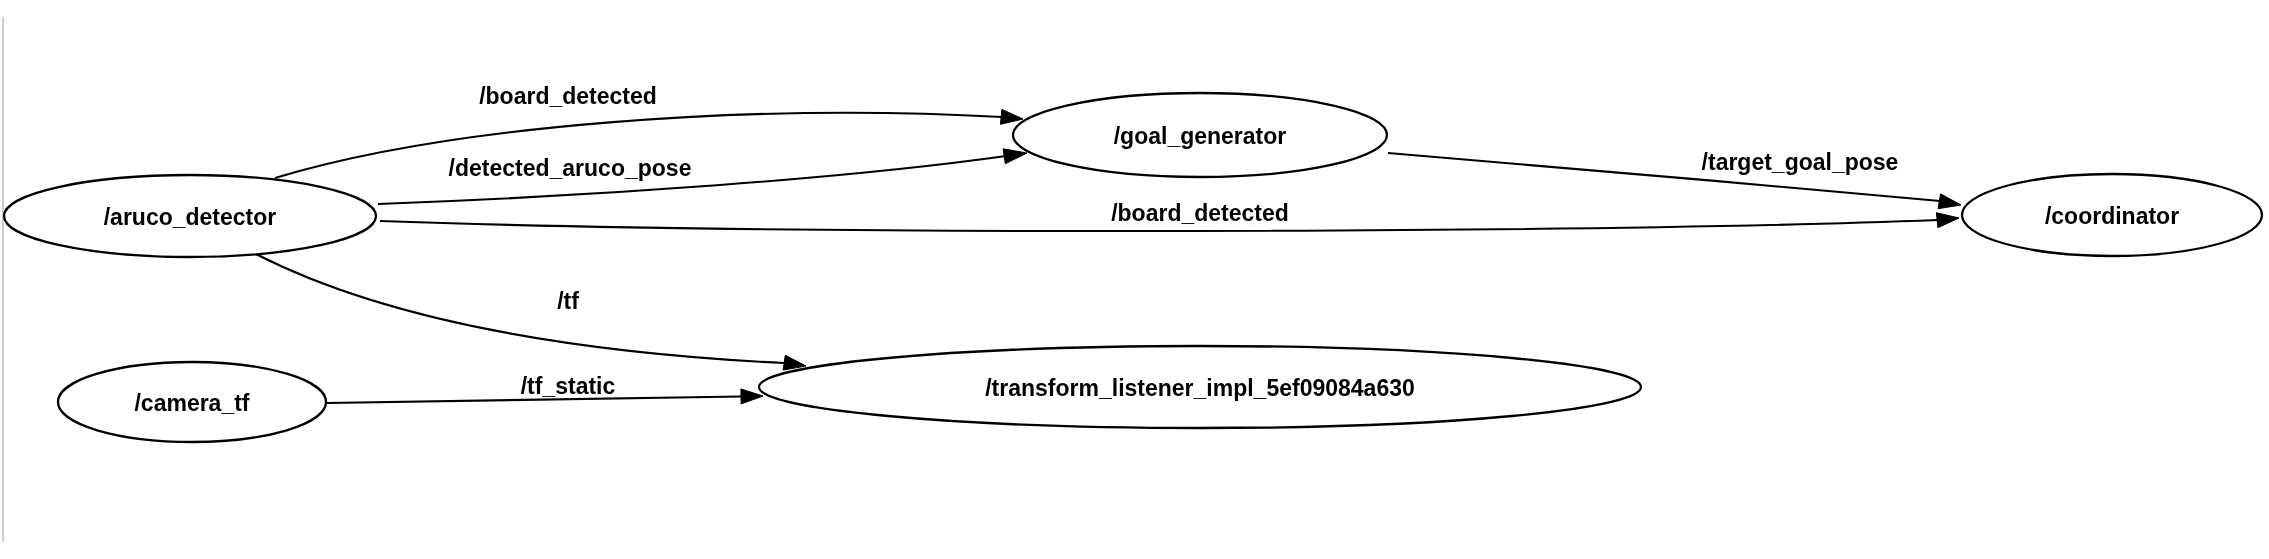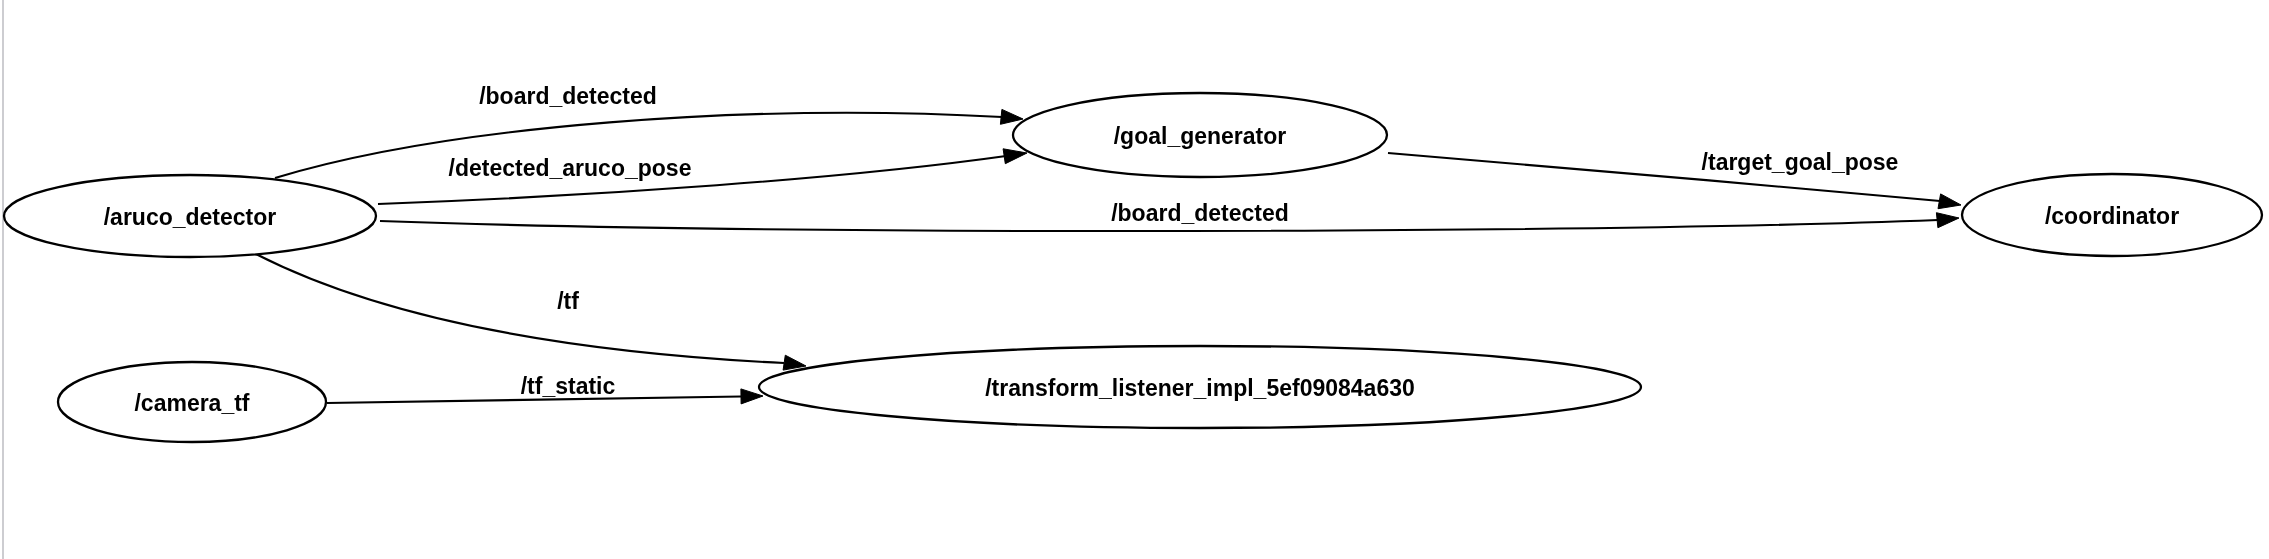--- a/index.html
+++ b/index.html
@@ -6,20 +6,21 @@
     margin: 0;
     padding: 0;
     background: #ffffff;
   }
   .graph-viewport {
     position: relative;
     width: 2269px;
     height: 559px;
     background: #ffffff;
     overflow: hidden;
+    border-radius: 30px;
   }
   svg {
     display: block;
     font-family: "Liberation Sans", "DejaVu Sans", sans-serif;
   }
   .node-shape {
     fill: #ffffff;
     stroke: #000000;
     stroke-width: 2.3;
   }

